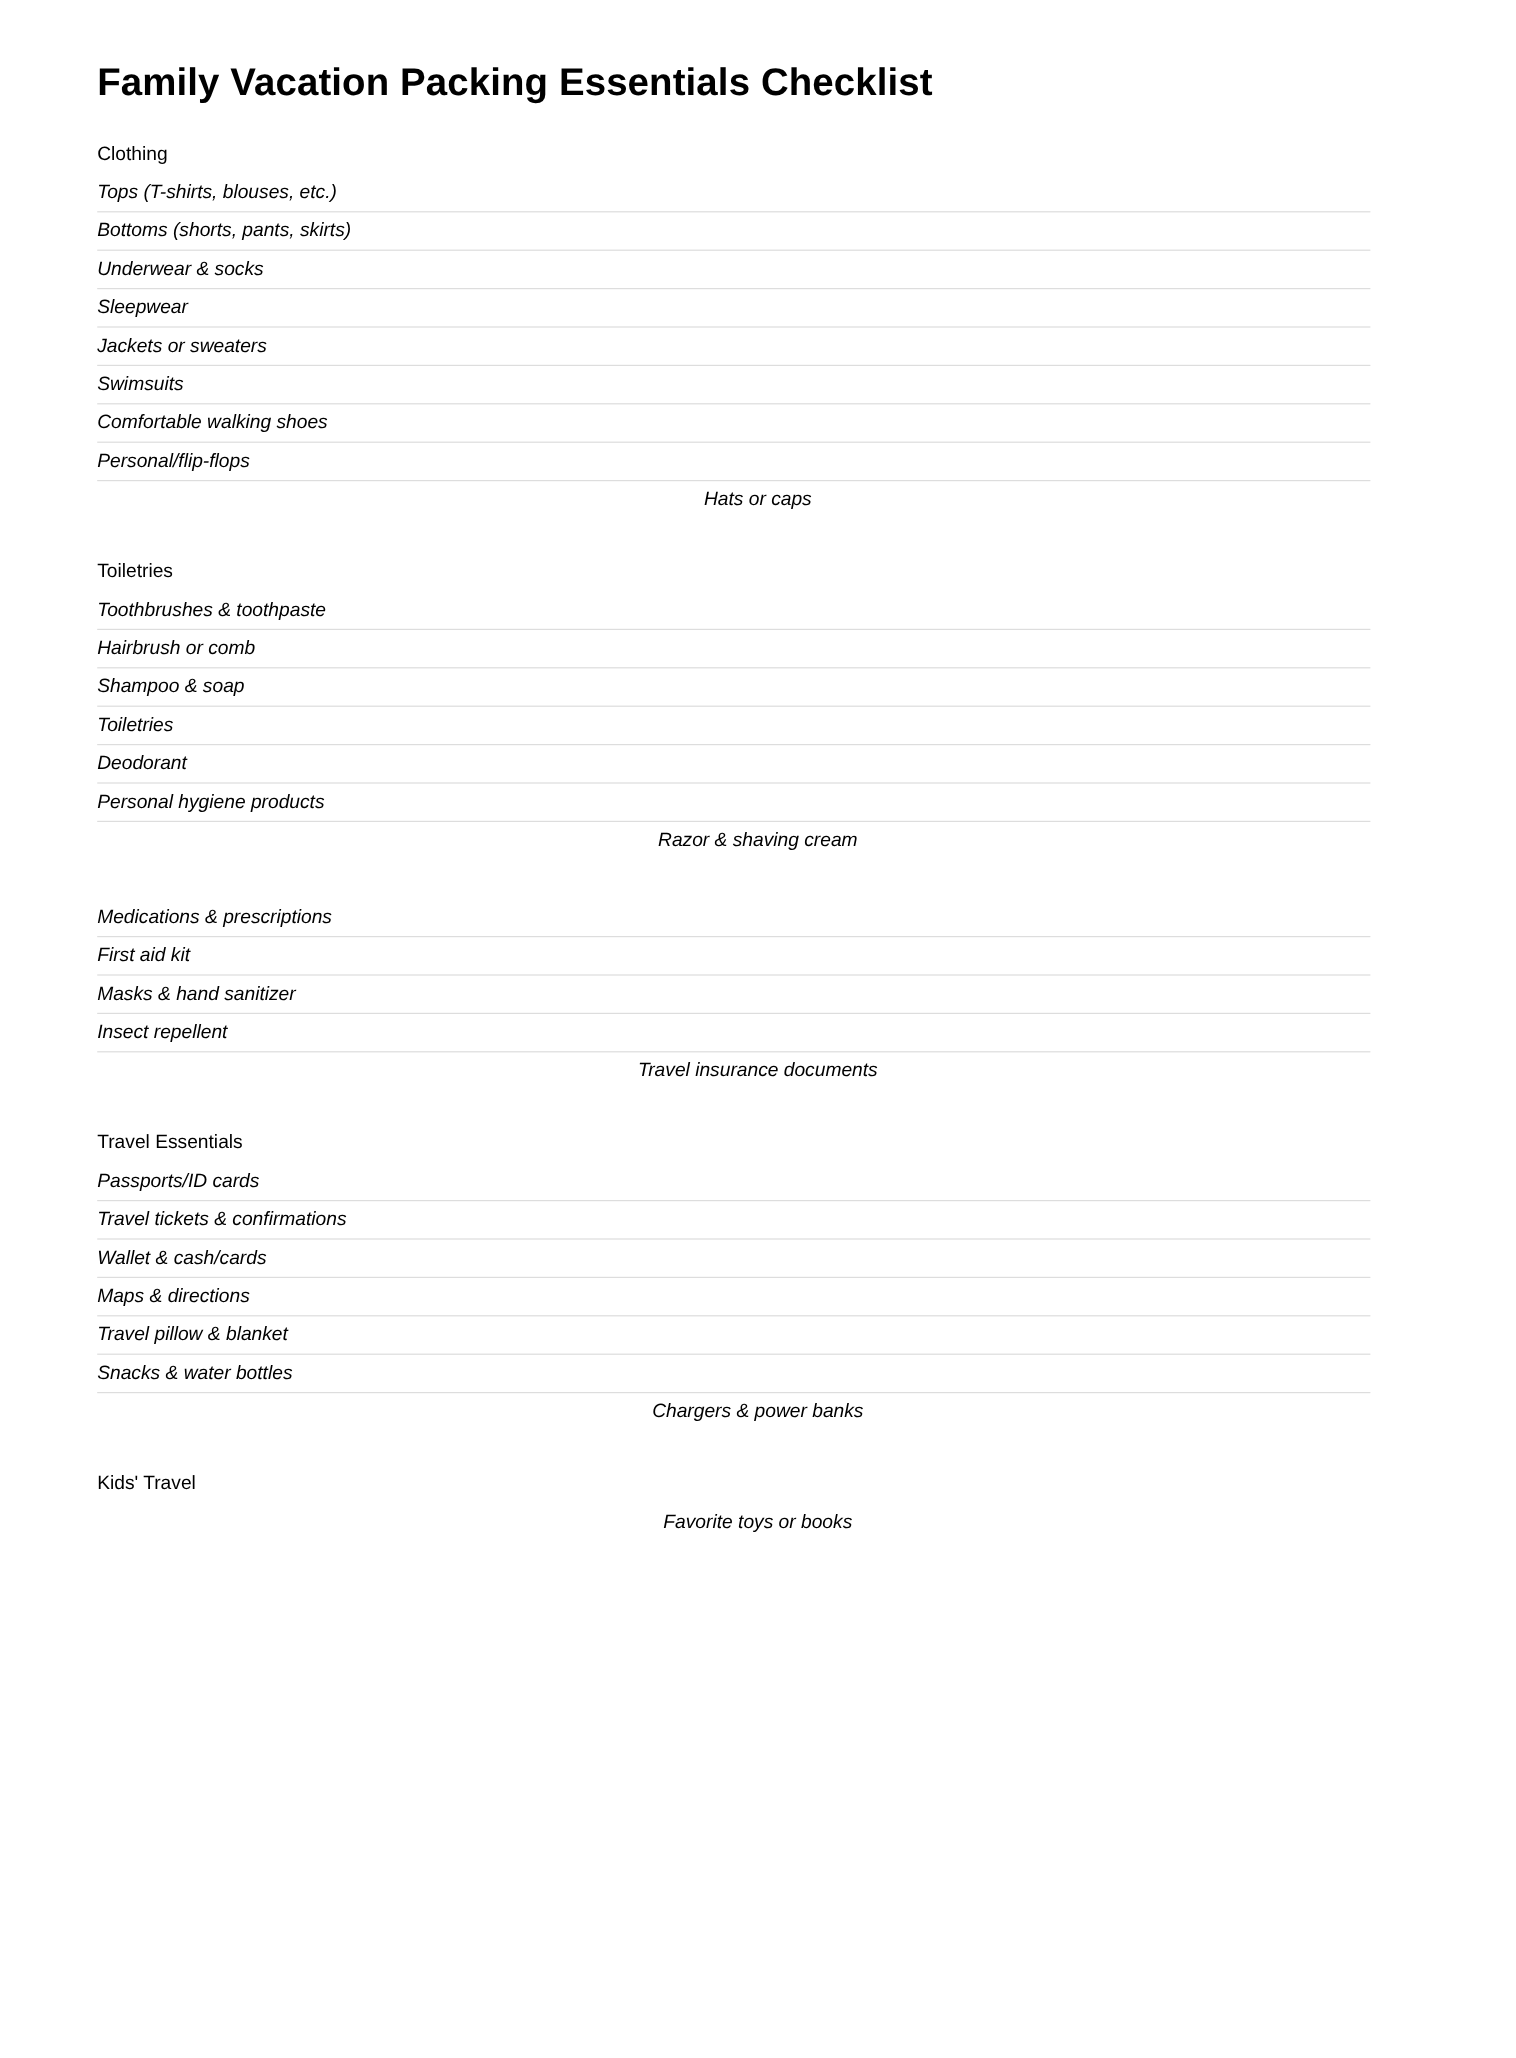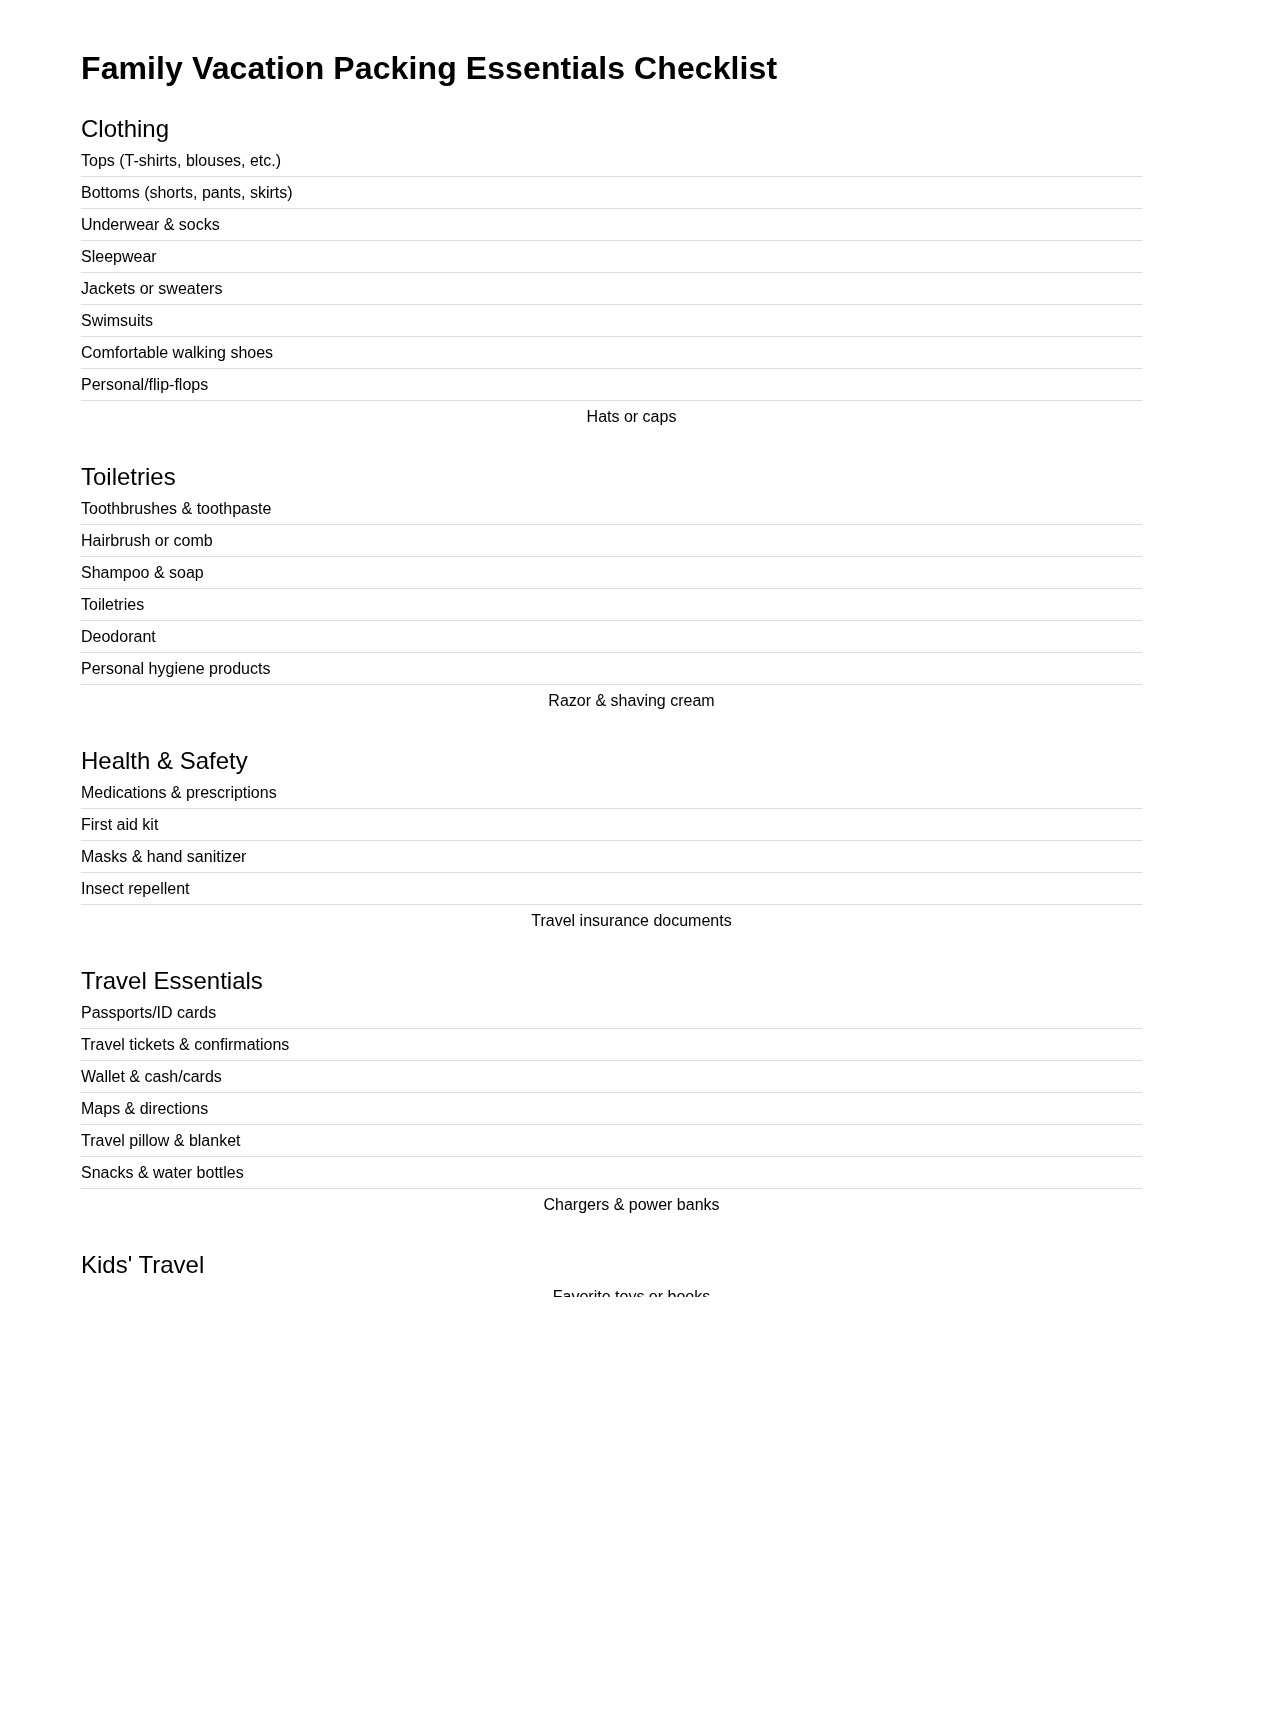--- a/index.html
+++ b/index.html
@@ -26,30 +26,31 @@
       font-size: 32px;
       font-weight: bold;
       line-height: 37px;
       margin: 0 0 30px 0;
       letter-spacing: 0.1px;
     }
     .section {
       margin: 0 0 33px 0;
     }
     .section-title {
-      font-size: 24px;
+      font-size: 16px;
       font-weight: normal;
       line-height: 24px;
       margin: 0 0 4px 0;
     }
     .item-list {
       list-style: none;
       margin: 0;
       padding: 0;
       width: 1101px;
+      font-style: italic;
     }
     .item {
       font-size: 16px;
       line-height: 19px;
       padding: 6px 0 6px 0;
       border-bottom: 1px solid #dddddd;
     }
     .item:last-child {
       border-bottom: none;
       text-align: center;
@@ -83,21 +84,20 @@
       <li class="item">Hairbrush or comb</li>
       <li class="item">Shampoo &amp; soap</li>
       <li class="item">Toiletries</li>
       <li class="item">Deodorant</li>
       <li class="item">Personal hygiene products</li>
       <li class="item">Razor &amp; shaving cream</li>
     </ul>
   </section>
 
   <section class="section">
-    <h2 class="section-title">Health &amp; Safety</h2>
     <ul class="item-list">
       <li class="item">Medications &amp; prescriptions</li>
       <li class="item">First aid kit</li>
       <li class="item">Masks &amp; hand sanitizer</li>
       <li class="item">Insect repellent</li>
       <li class="item">Travel insurance documents</li>
     </ul>
   </section>
 
   <section class="section">

